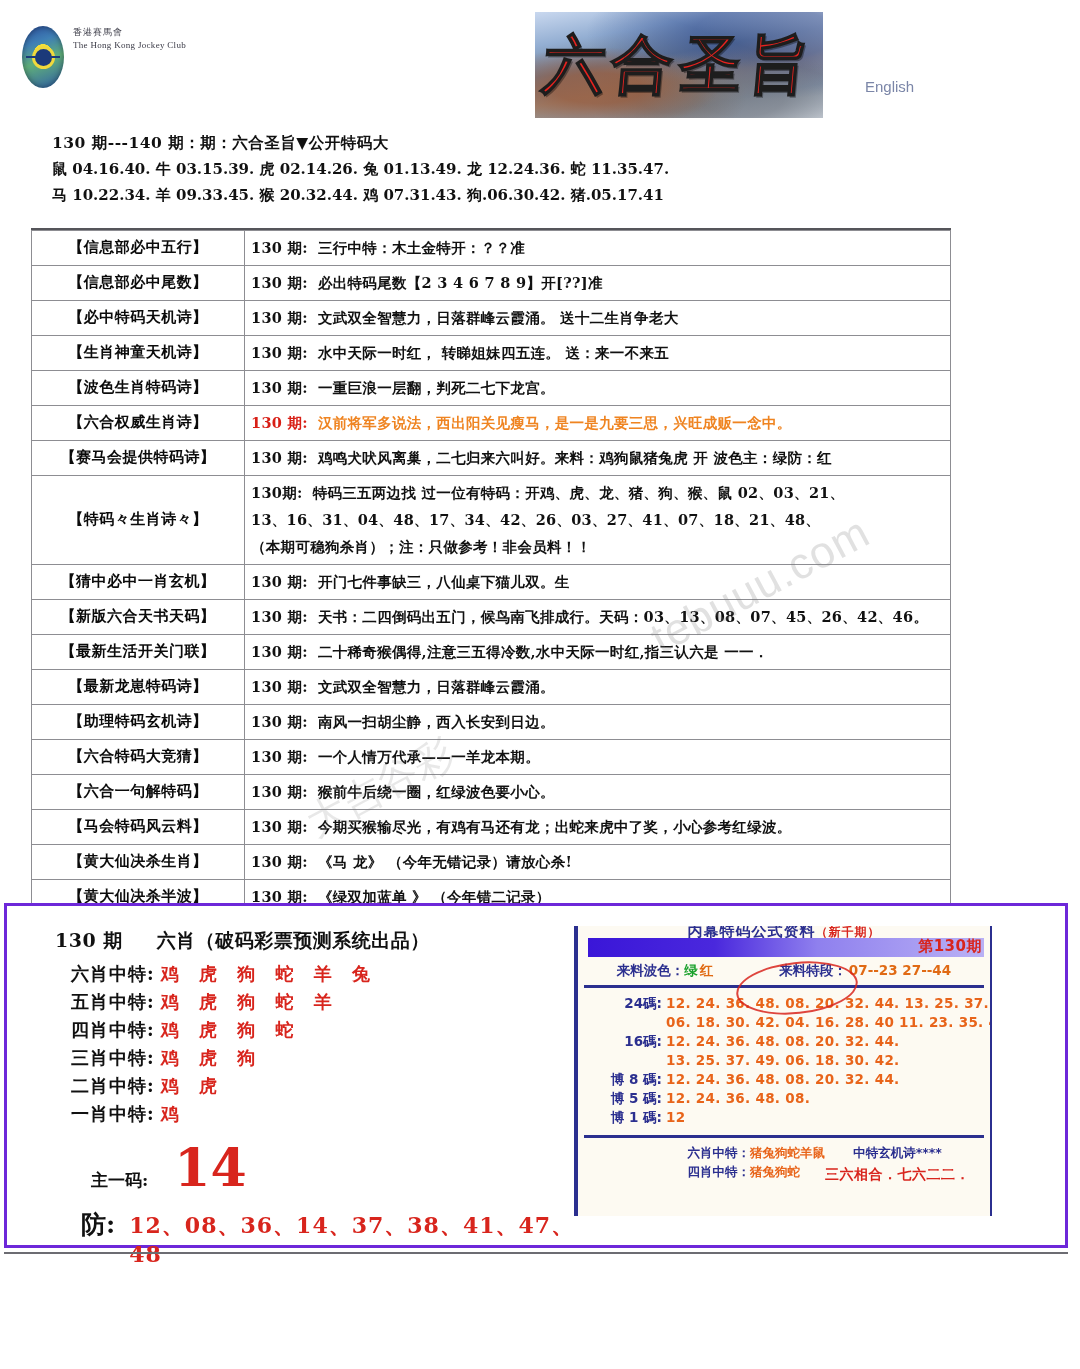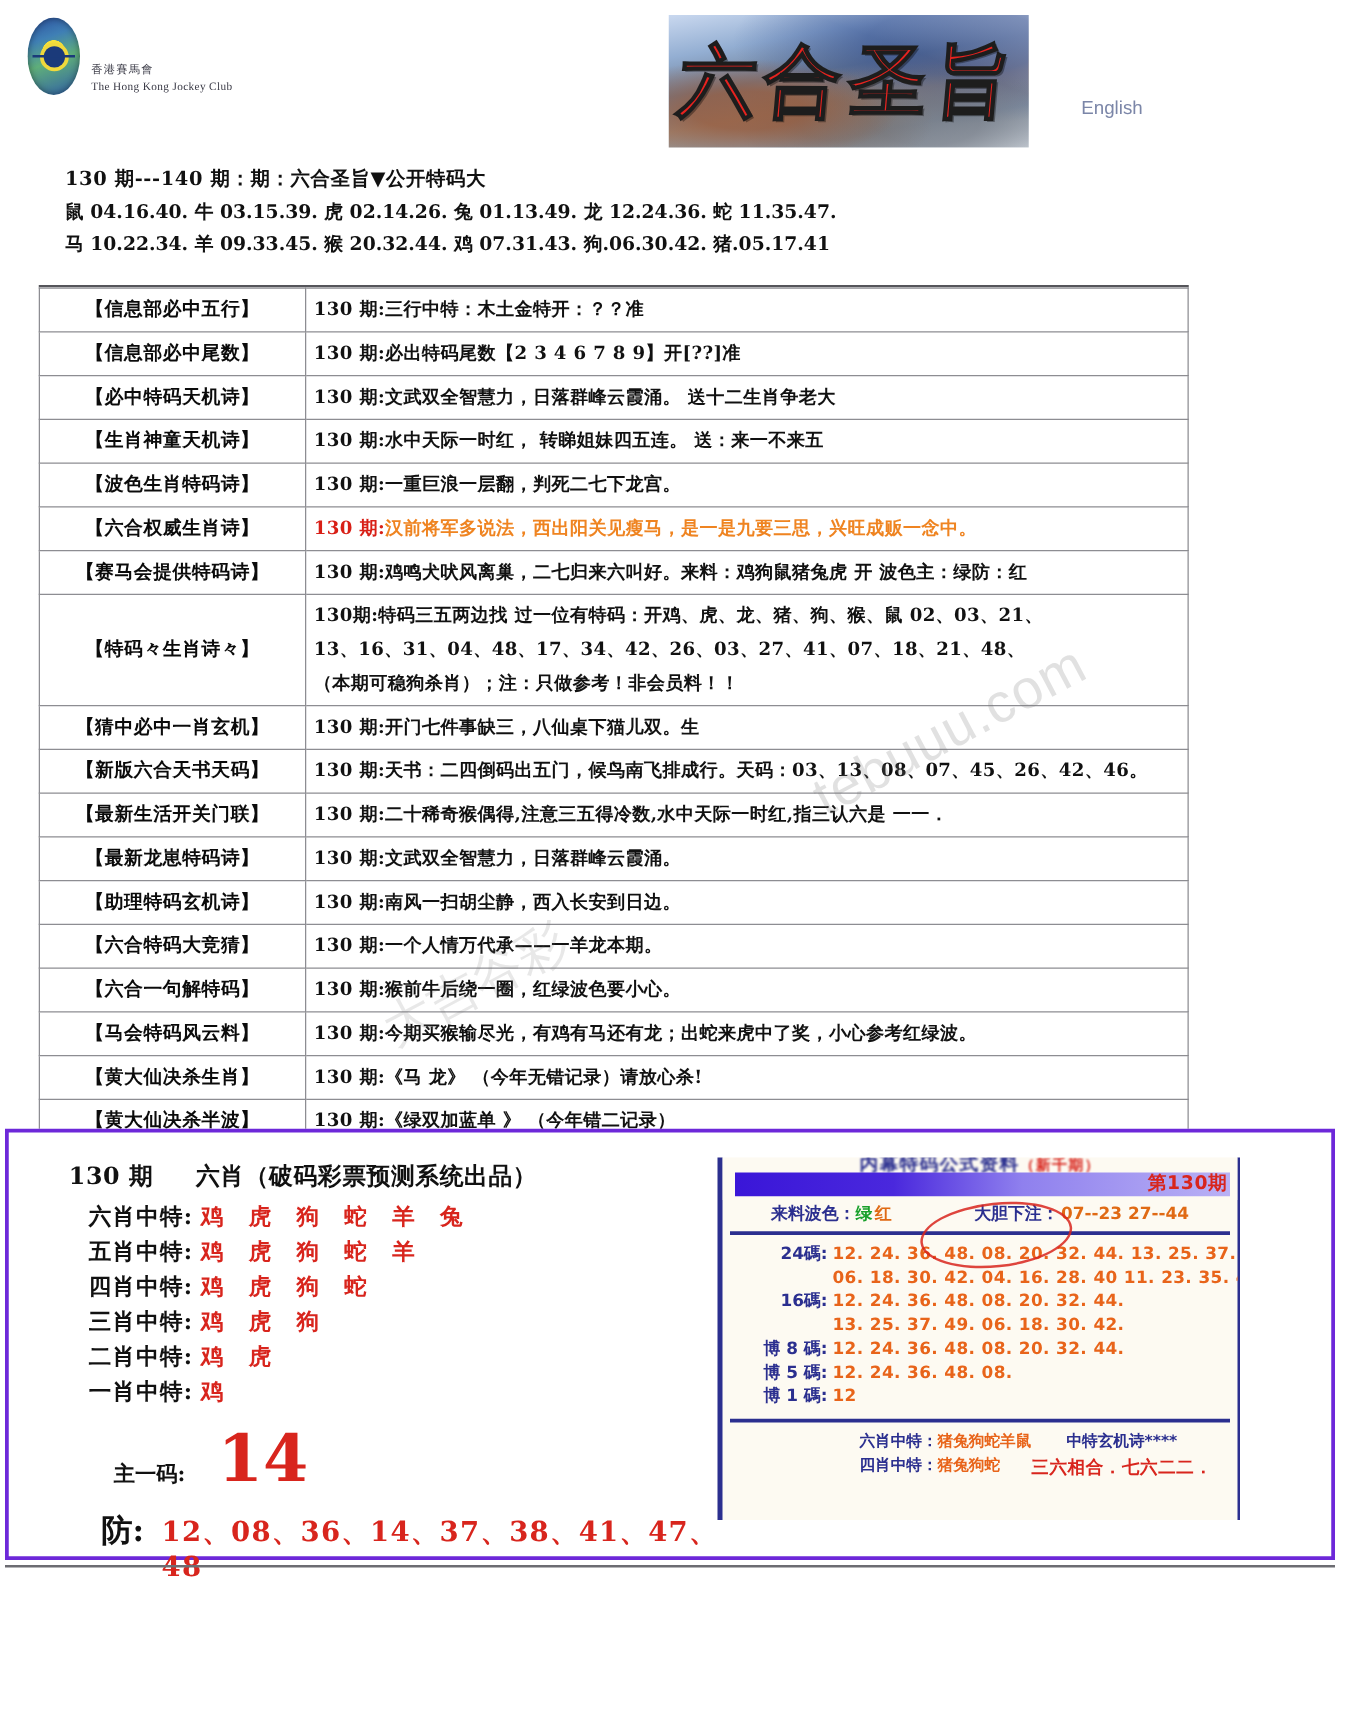--- a/index.html
+++ b/index.html
@@ -17,23 +17,23 @@
   }
 
   
   .header {
     position: relative;
     height: 126px;
   }
   .logo-block {
     position: absolute;
     left: 22px;
-    top: 14px;
+    top: 26px;
     display: flex;
-    align-items: flex-end;
+    align-items: flex-start;
     gap: 9px;
   }
   .logo-mark {
     width: 42px;
     height: 62px;
     border-radius: 50% / 50%;
     background:
       radial-gradient(circle at 50% 44%, #f5e03a 0 22%, rgba(245,224,58,0) 23%),
       linear-gradient(160deg, #2c4f9e 0%, #3f7fb5 28%, #5fae7a 55%, #2f5ea8 100%);
     position: relative;
@@ -165,21 +165,21 @@
     white-space: nowrap;
     color: #0b0b0b;
   }
   td.val {
     font-size: 14.5px;
     font-weight: bold;
     color: #111;
     line-height: 27px;
     letter-spacing: .3px;
   }
-  td.val .per { margin-right: 0; }
+  td.val .per { margin-right: 10px; }
   .row-red td.val { color: #ef8421; }
   .row-red td.val .per { color: #d81f16; }
   .nums-line { display: block; }
 
   
   .bottom-box {
     position: absolute;
     left: 4px;
     top: 903px;
     width: 1064px;
@@ -564,21 +564,21 @@
   <div class="panel">
     <div class="panel-head">
       <div class="panel-head-title">
         <span>内幕特码公式资料</span><span class="sub">（新千期）</span>
       </div>
       <div class="panel-bar"></div>
       <div class="panel-period">第130期</div>
     </div>
 
     <div class="panel-sub">
-      <span>来料波色：</span><span class="grn">绿</span><span class="org">红</span><span class="gap"></span><span>大胆下注：</span><span class="org">07--23  27--44</span>
+      <span>来料波色：</span><span class="grn">绿</span><span class="org">红</span><span class="gap"></span><span>来料特段：</span><span class="org">07--23  27--44</span>
       <div class="circle-mark"></div>
     </div>
 
     <div class="panel-rule"></div>
 
     <div class="panel-rows" id="panel-rows">
         <div class="prow">
           <span class="k">24碼:</span>
           <span class="v">12. 24. 36. 48. 08. 20. 32. 44. 13. 25. 37. 49.</span>
         </div>

